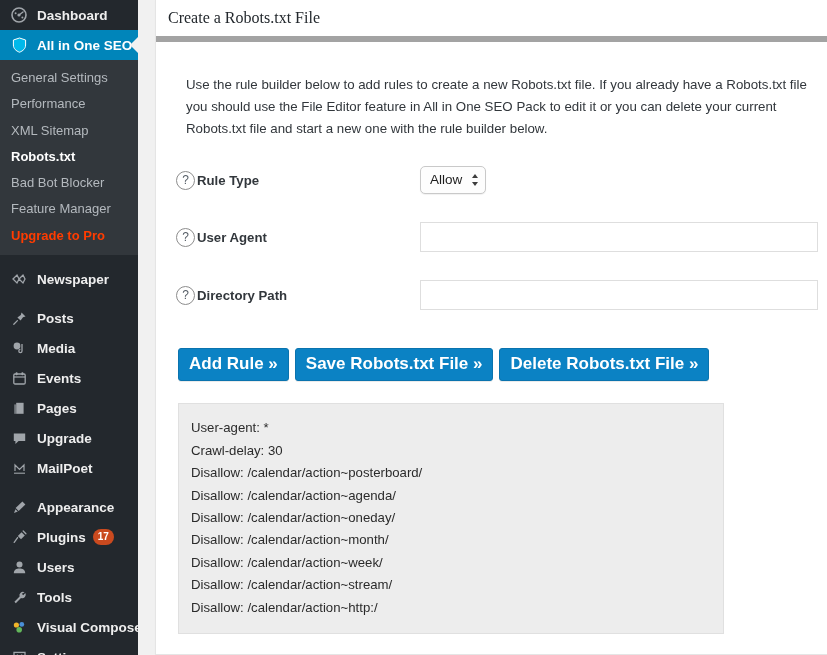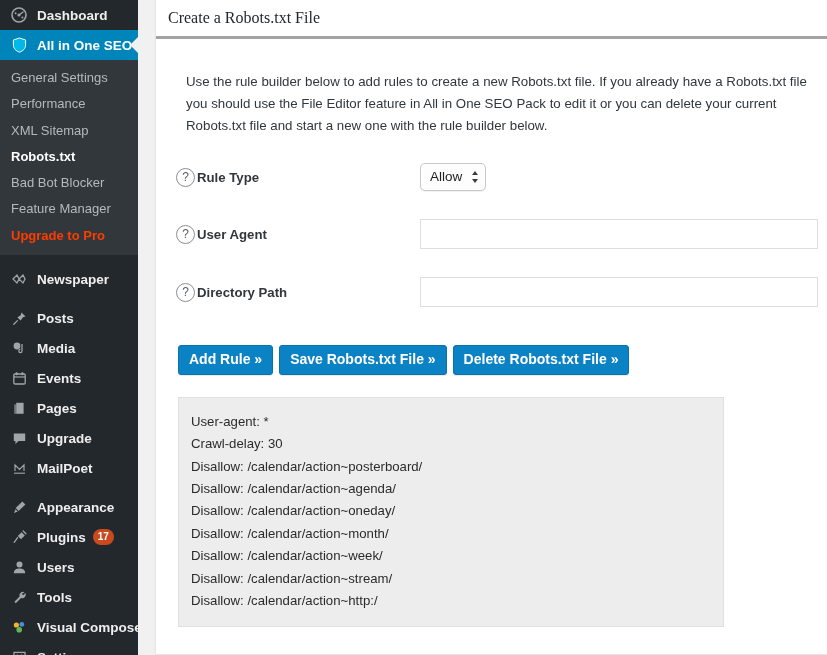--- a/index.html
+++ b/index.html
@@ -123,21 +123,21 @@
     background: #fff;
     border: 1px solid #e5e5e5;
     border-top: none;
     border-right: none;
     min-height: 655px;
     box-sizing: border-box;
     box-shadow: 0 1px 1px rgba(0,0,0,.04);
   }
   .card-header {
     padding: 8px 8px 9px 12px;
-    border-bottom: 3px solid #a3a3a3;
+    border-bottom: 6px solid #a3a3a3;
   }
   .card-title {
     font-family: "Liberation Serif", serif;
     font-size: 16px;
     color: #23282d;
     font-weight: normal;
     margin: 0;
     line-height: 1.2;
   }
   .card-body {
@@ -233,21 +233,21 @@
   
   .button-row {
     display: flex;
     gap: 6px;
     margin: 38px 0 22px 2px;
   }
   .btn {
     background: #0b82c4;
     border: 1px solid #0a73ae;
     color: #ffffff;
-    font-size: 14px;
+    font-size: 17px;
     font-weight: bold;
     font-family: "Liberation Sans", sans-serif;
     padding: 5px 10px 6px 10px;
     border-radius: 3px;
     line-height: 1.2;
     cursor: pointer;
     white-space: nowrap;
     box-shadow: 0 1px 0 rgba(0,0,0,.08);
   }
 

